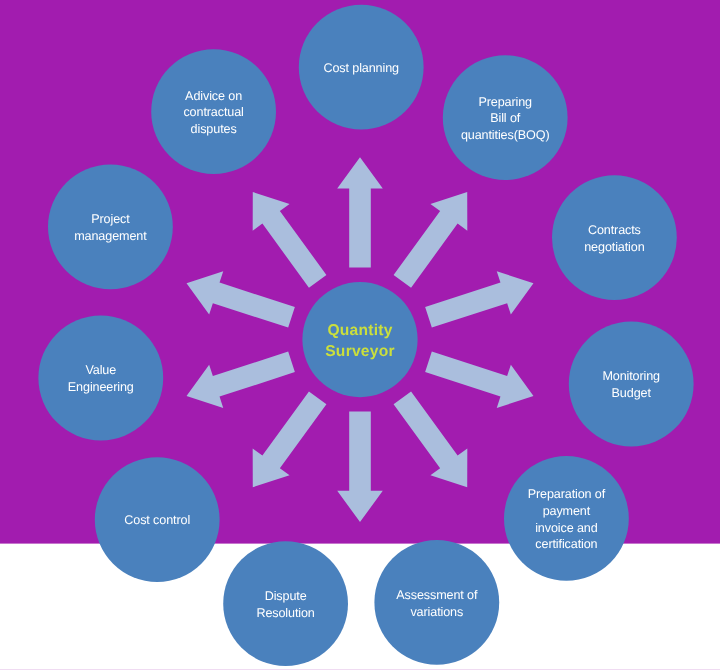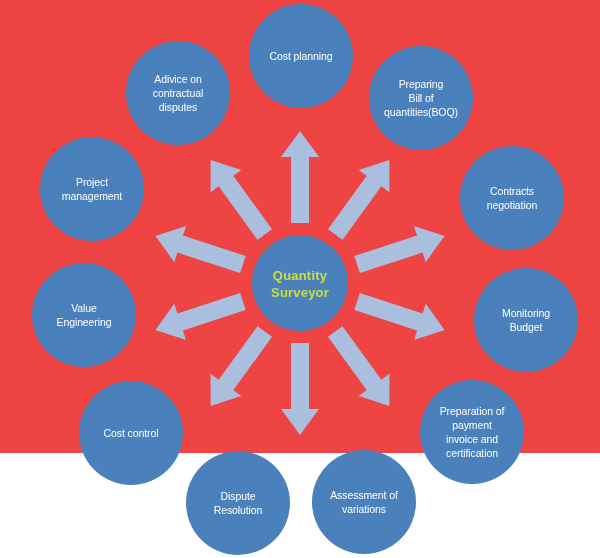--- a/index.html
+++ b/index.html
@@ -10,21 +10,21 @@
   body {
     width: 600px;
     height: 558px;
     overflow: hidden;
     font-family: "Liberation Sans", sans-serif;
   }
   #diagram-root {
     position: relative;
     width: 600px;
     height: 453px;
-    background: #ef4444;
+    background: #a21caf;
   }
   svg#radial-svg {
     position: absolute;
     left: 0;
     top: 0;
     width: 600px;
     height: 558px;
   }
   .node-label {
     font-family: "Liberation Sans", sans-serif;

